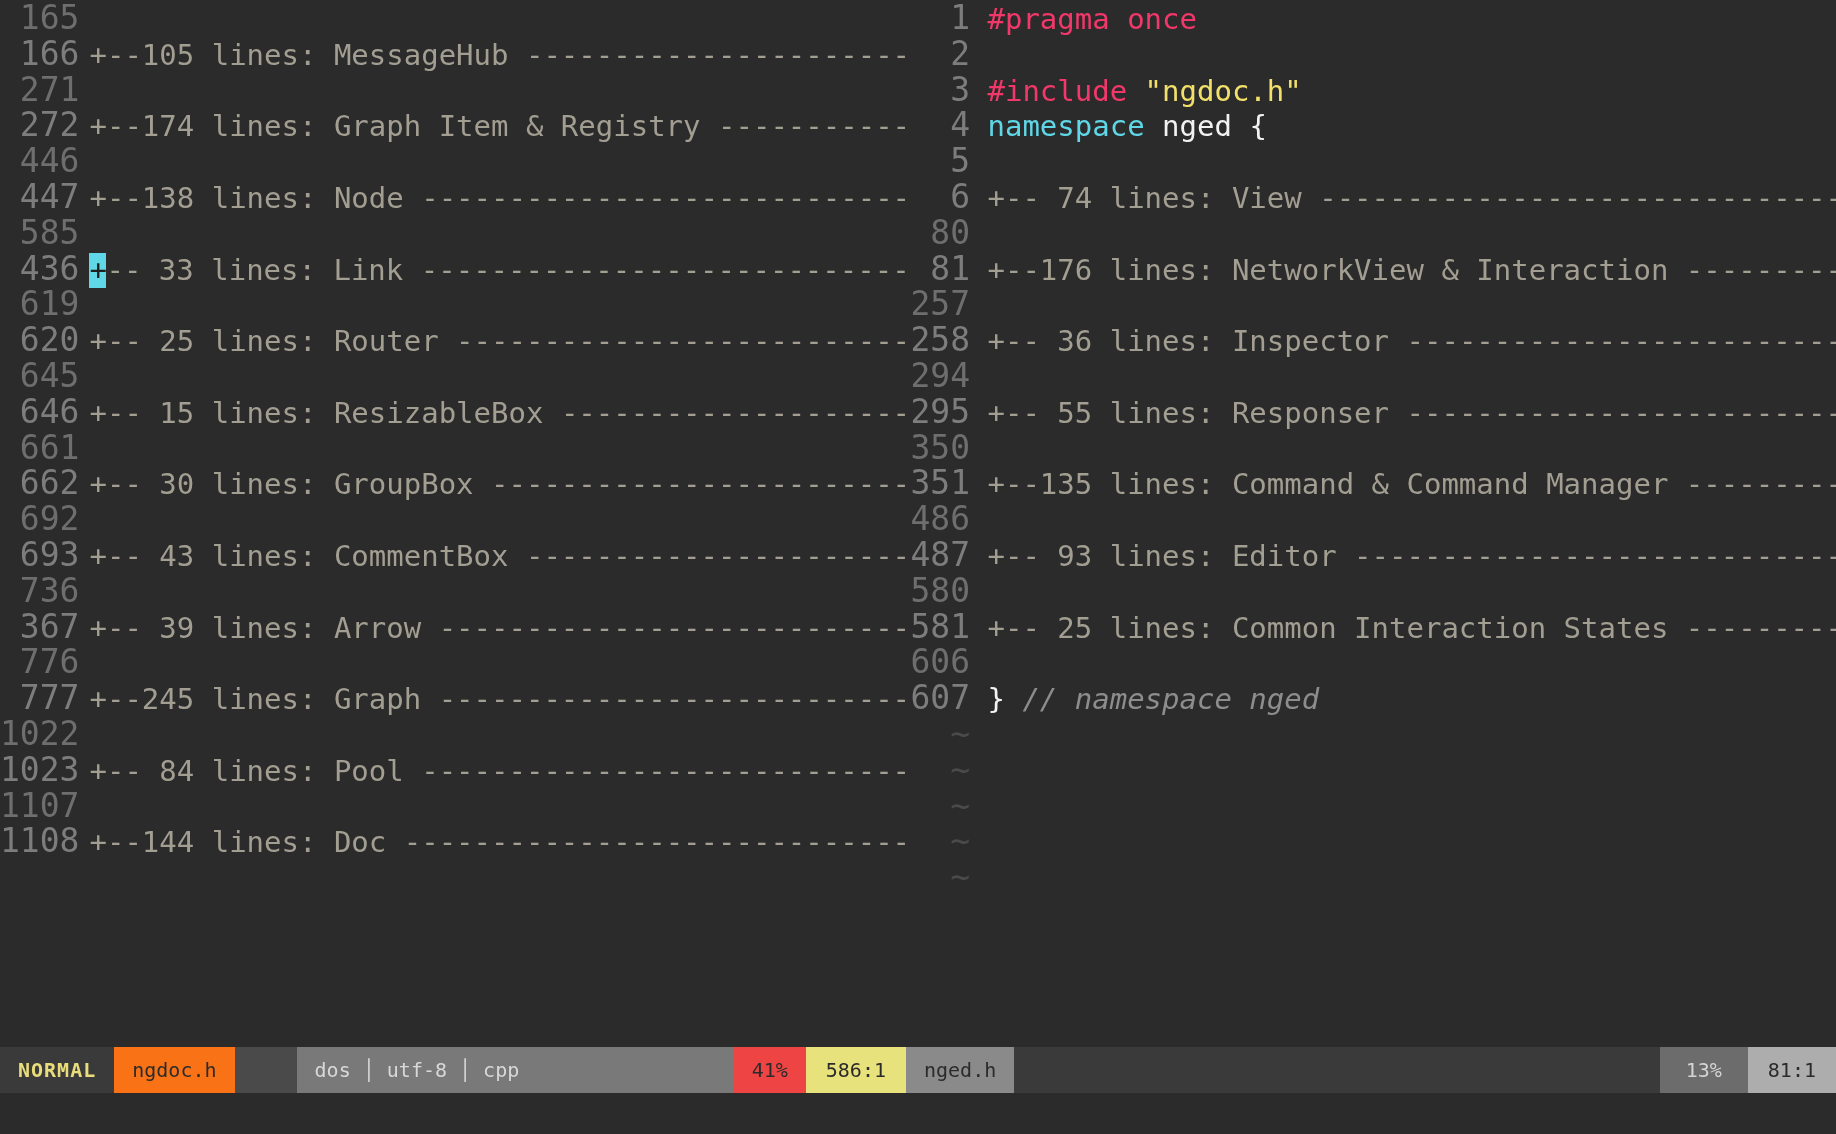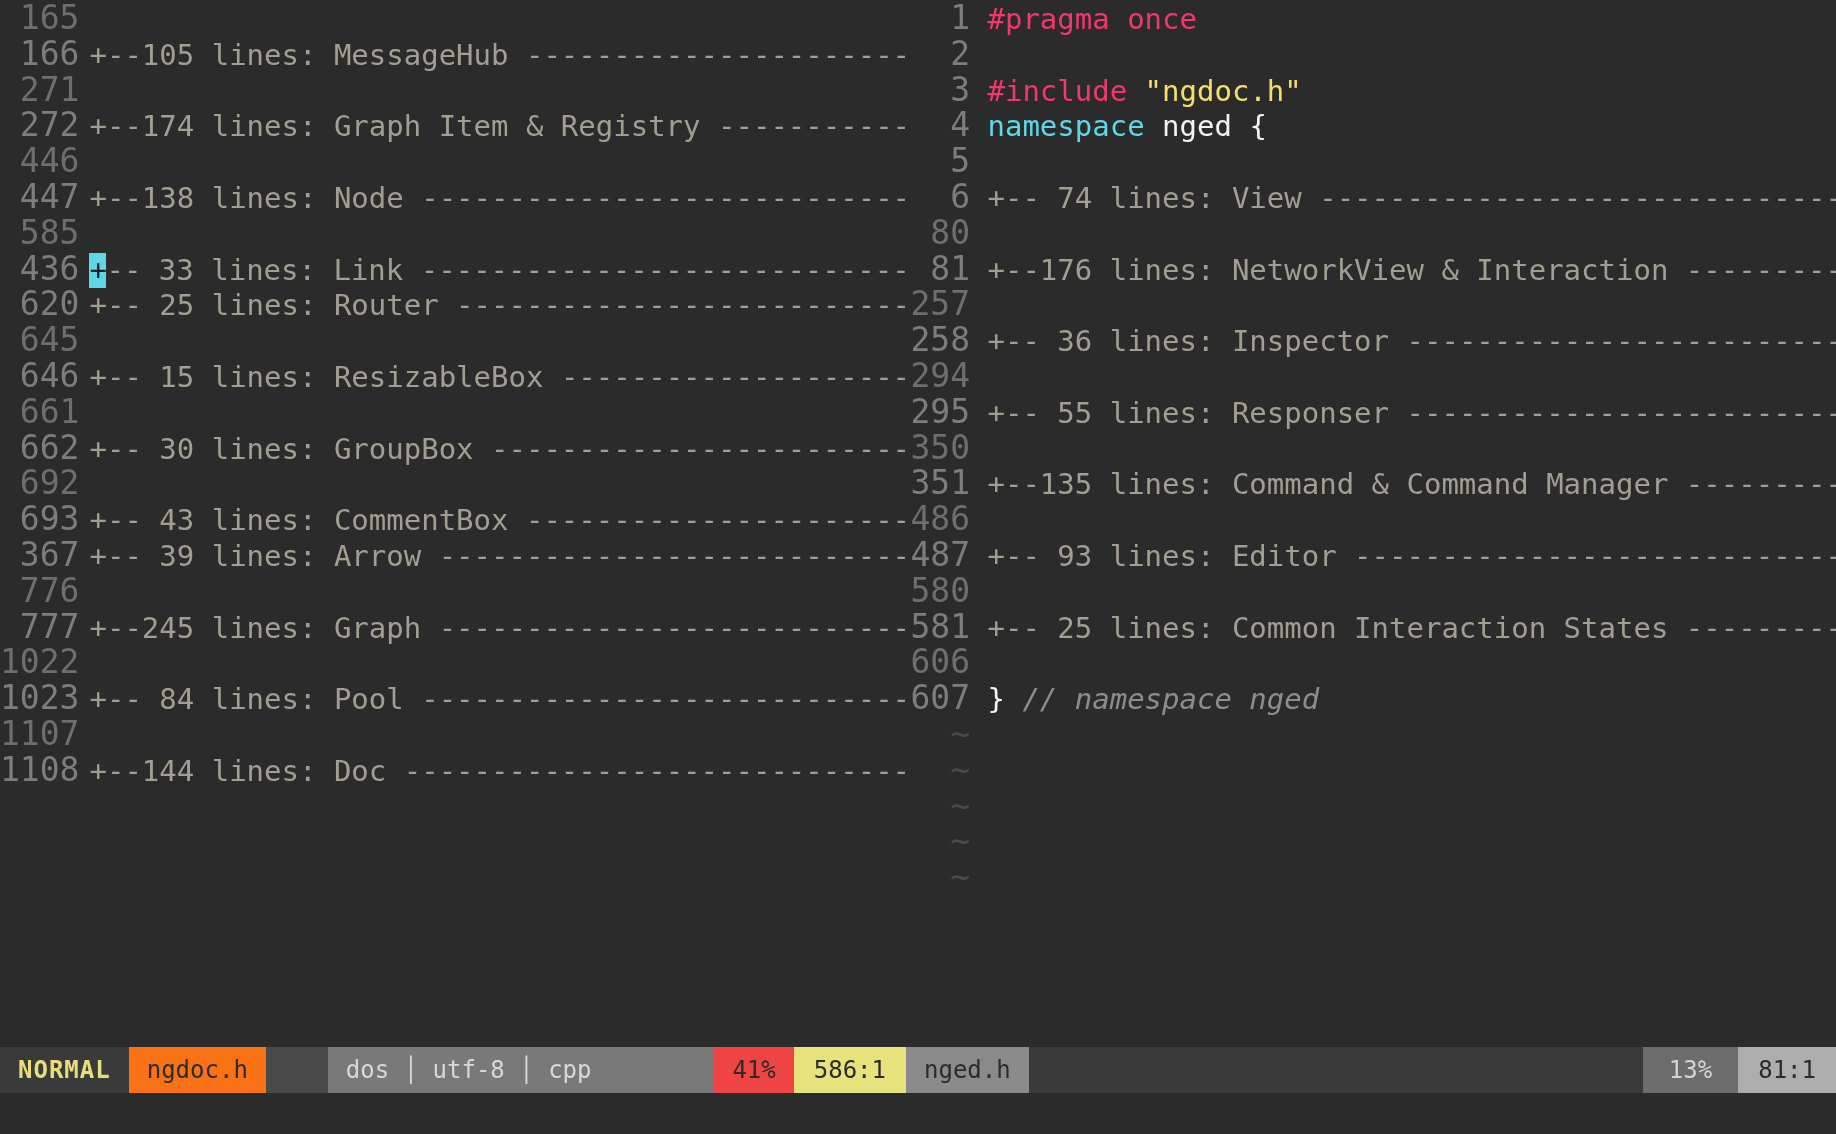--- a/index.html
+++ b/index.html
@@ -55,21 +55,21 @@
     background:#5fd7e7;
     color:#1f1f1f;
     width:17px;
     text-align:center;
   }
 
   
   .statusbar{
     position:absolute;left:0;top:1047px;width:1836px;height:46px;
     display:flex;align-items:stretch;
-    font-size:24px;
+    font-size:20px;
   }
   .sl{display:flex;align-items:stretch;height:46px;}
   .seg{display:flex;align-items:center;justify-content:center;height:46px;white-space:pre;}
   .sl-left{width:906px;}
   .sl-right{width:930px;}
 
   .seg-mode{color:#e8dd7a;background:#3a3a3a;padding:0 18px;font-weight:bold;letter-spacing:1px;}
   .seg-file{color:#2b2b2b;background:#f97316;padding:0 18px;}
   .seg-gap{background:#4a4a4a;flex:0 0 62px;}
   .seg-info{color:#d8d8d8;background:#797979;padding:0 18px;flex:1;justify-content:flex-start;}
@@ -91,27 +91,29 @@
   <div class="panes">
     <div class="pane pane-left" id="pane-left">
         <div class="row endnum"><span class="gutter"> 165</span></div>
         <div class="row"><span class="gutter"> 166</span><span class="txt fold"> +--105 lines: MessageHub <span class="dashes">-----------------------</span></span></div>
         <div class="row endnum"><span class="gutter"> 271</span></div>
         <div class="row"><span class="gutter"> 272</span><span class="txt fold"> +--174 lines: Graph Item &amp; Registry <span class="dashes">------------</span></span></div>
         <div class="row endnum"><span class="gutter"> 446</span></div>
         <div class="row"><span class="gutter"> 447</span><span class="txt fold"> +--138 lines: Node <span class="dashes">-----------------------------</span></span></div>
         <div class="row endnum"><span class="gutter"> 585</span></div>
         <div class="row"><span class="gutter"> 436</span><span class="txt fold"> <span class="cursor">+</span>-- 33 lines: Link <span class="dashes">-----------------------------</span></span></div>
+        <div class="row endnum"><span class="gutter"> 619</span></div>
         <div class="row"><span class="gutter"> 620</span><span class="txt fold"> +-- 25 lines: Router <span class="dashes">---------------------------</span></span></div>
         <div class="row endnum"><span class="gutter"> 645</span></div>
         <div class="row"><span class="gutter"> 646</span><span class="txt fold"> +-- 15 lines: ResizableBox <span class="dashes">---------------------</span></span></div>
         <div class="row endnum"><span class="gutter"> 661</span></div>
         <div class="row"><span class="gutter"> 662</span><span class="txt fold"> +-- 30 lines: GroupBox <span class="dashes">-------------------------</span></span></div>
         <div class="row endnum"><span class="gutter"> 692</span></div>
         <div class="row"><span class="gutter"> 693</span><span class="txt fold"> +-- 43 lines: CommentBox <span class="dashes">-----------------------</span></span></div>
+        <div class="row endnum"><span class="gutter"> 736</span></div>
         <div class="row"><span class="gutter"> 367</span><span class="txt fold"> +-- 39 lines: Arrow <span class="dashes">----------------------------</span></span></div>
         <div class="row endnum"><span class="gutter"> 776</span></div>
         <div class="row"><span class="gutter"> 777</span><span class="txt fold"> +--245 lines: Graph <span class="dashes">----------------------------</span></span></div>
         <div class="row endnum"><span class="gutter">1022</span></div>
         <div class="row"><span class="gutter">1023</span><span class="txt fold"> +-- 84 lines: Pool <span class="dashes">-----------------------------</span></span></div>
         <div class="row endnum"><span class="gutter">1107</span></div>
         <div class="row"><span class="gutter">1108</span><span class="txt fold"> +--144 lines: Doc <span class="dashes">------------------------------</span></span></div>
       </div>
     <div class="pane pane-right" id="pane-right">
         <div class="row"><span class="gutter">  1</span><span class="txt"> <span class="s-pre">#pragma once</span></span></div>

